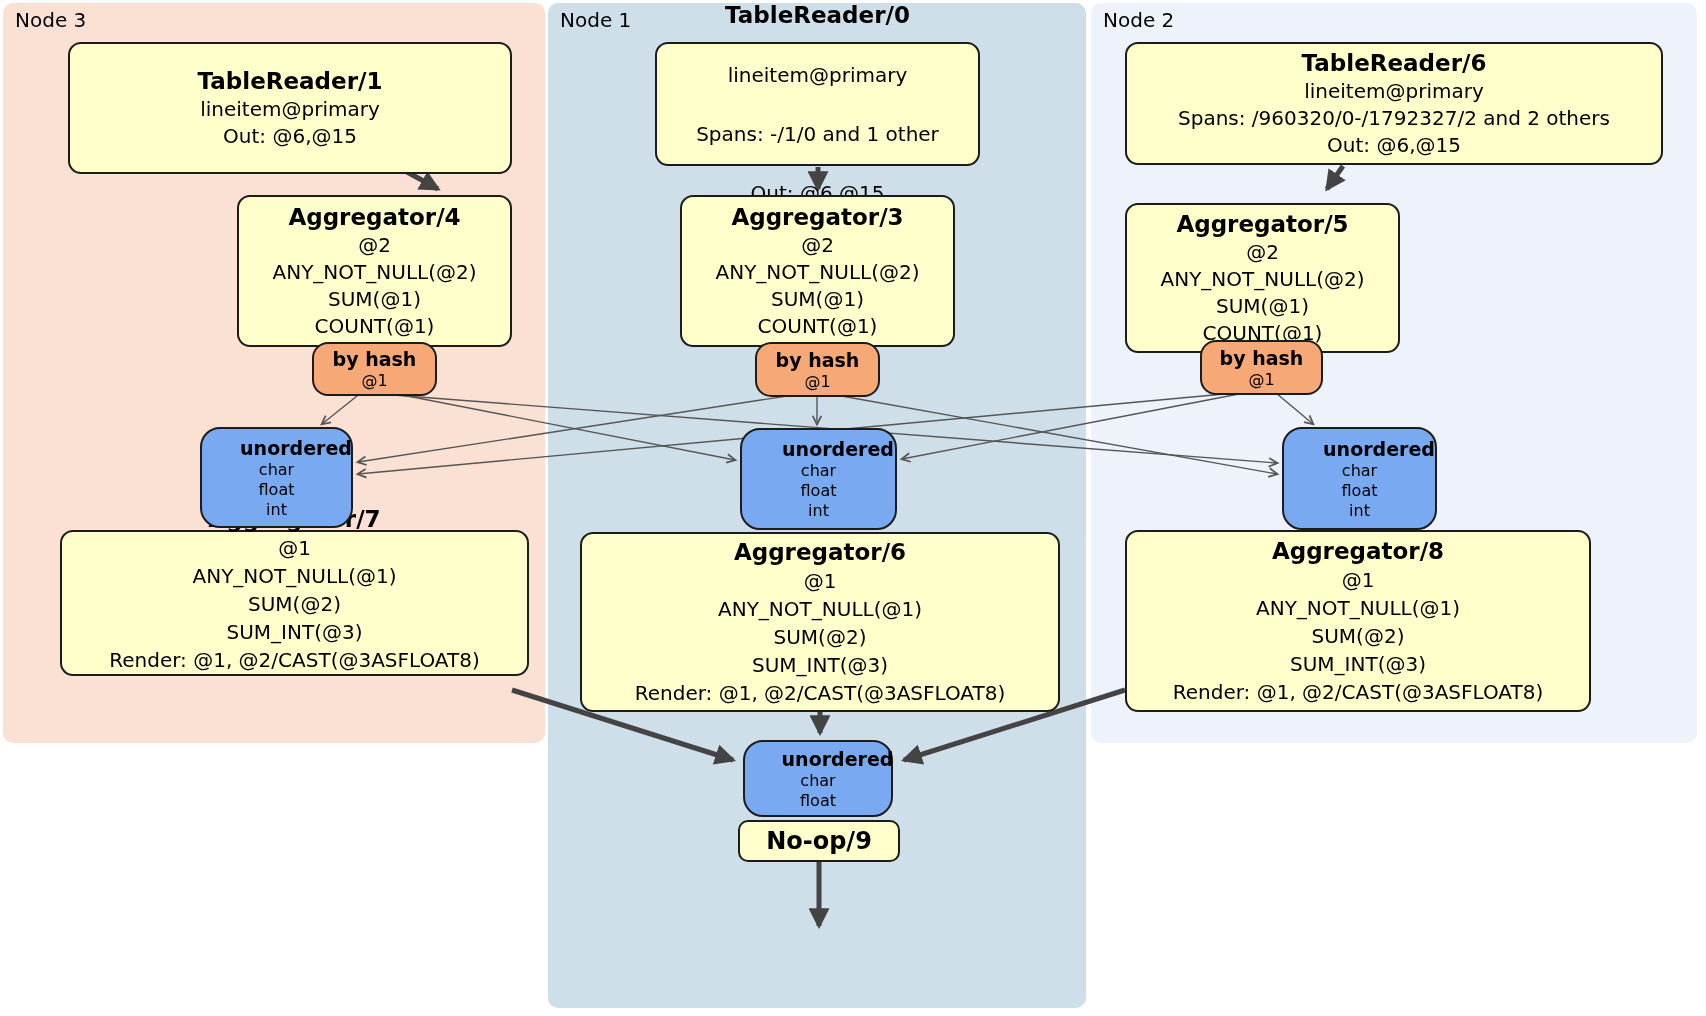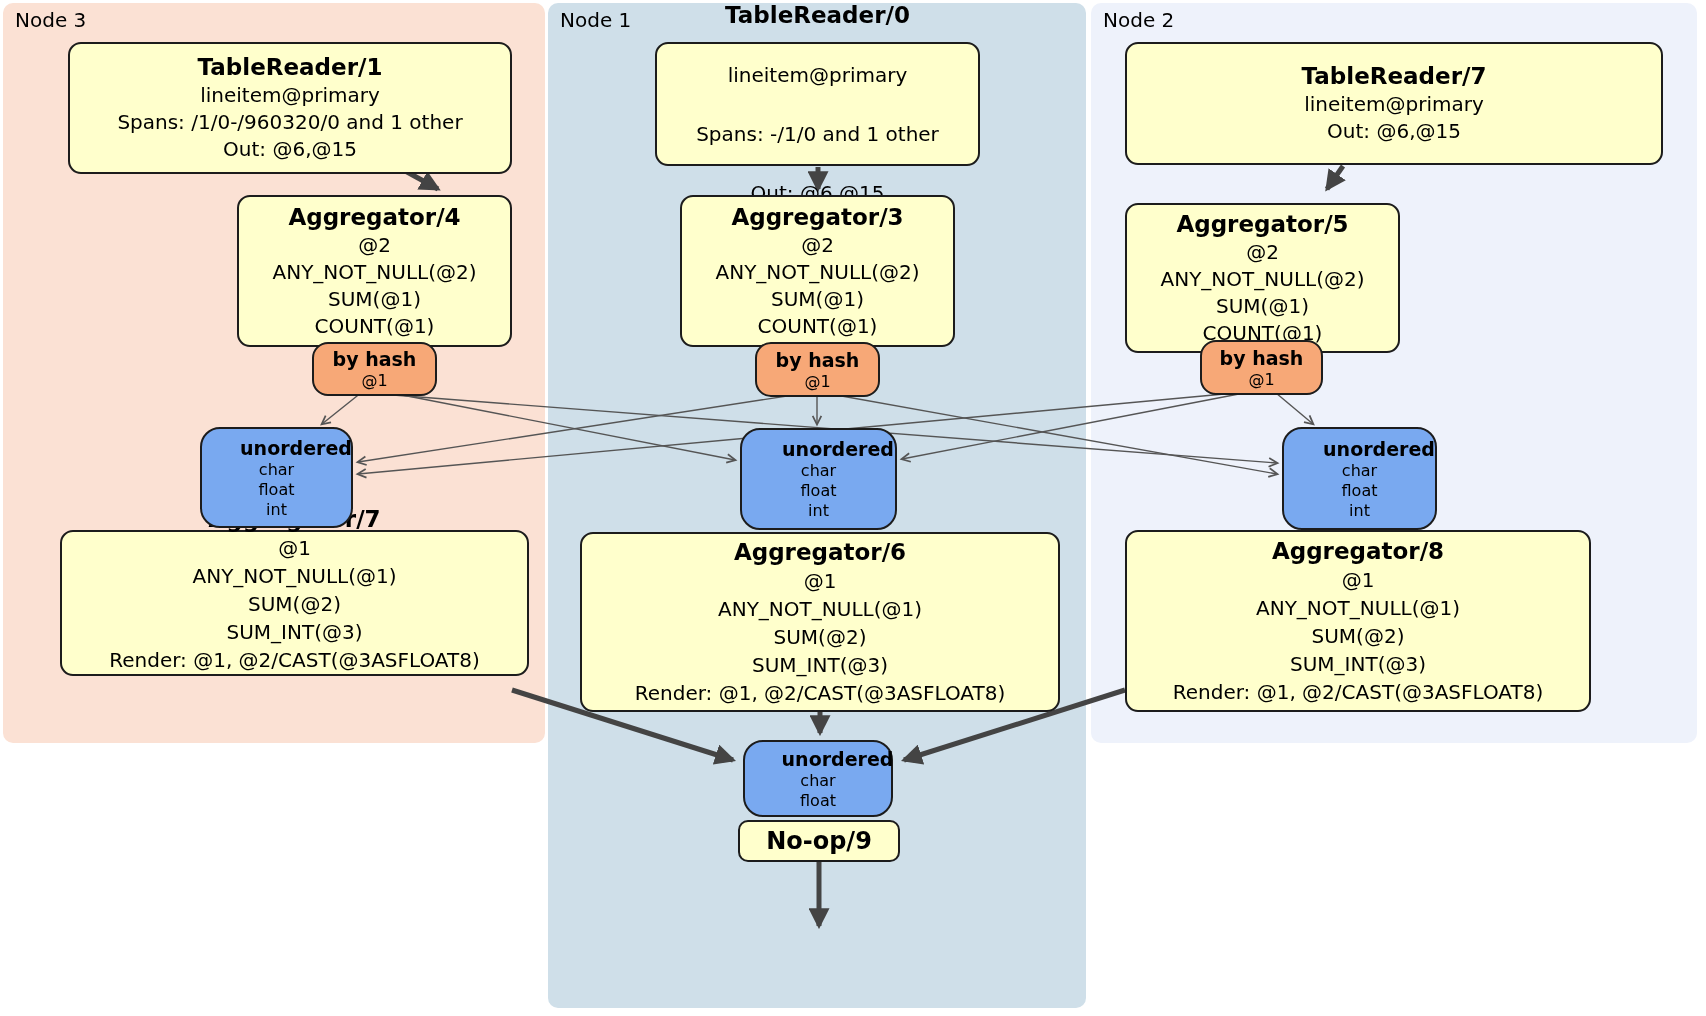--- a/index.html
+++ b/index.html
@@ -69,21 +69,20 @@
       <line x1="512" y1="690" x2="733" y2="760" marker-end="url(#thick)"></line>
       <line x1="820" y1="712" x2="820" y2="733" marker-end="url(#thick)"></line>
       <line x1="1125" y1="690" x2="904" y2="760" marker-end="url(#thick)"></line>
       <line x1="819" y1="862" x2="819" y2="926" marker-end="url(#thick)"></line>
     </g>
   </svg>
 
   <div class="box" style="left:68px;top:42px;width:444px;height:132px;">
     <div class="title">TableReader/1</div>
     <div class="line">lineitem@primary</div>
-    <div class="line">Spans: /1/0-/960320/0 and 1 other</div>
     <div class="line">Out: @6,@15</div>
   </div>
 
   <div class="box" style="left:237px;top:195px;width:275px;height:152px;">
     <div class="title">Aggregator/4</div>
     <div class="line">@2</div>
     <div class="line">ANY_NOT_NULL(@2)</div>
     <div class="line">SUM(@1)</div>
     <div class="line">COUNT(@1)</div>
   </div>
@@ -139,22 +138,23 @@
   <div class="box agg-bottom" style="left:580px;top:532px;width:480px;height:180px;">
     <div class="title">Aggregator/6</div>
     <div class="line">@1</div>
     <div class="line">ANY_NOT_NULL(@1)</div>
     <div class="line">SUM(@2)</div>
     <div class="line">SUM_INT(@3)</div>
     <div class="line">Render: @1, @2/CAST(@3ASFLOAT8)</div>
   </div>
 
   <div class="box" style="left:1125px;top:42px;width:538px;height:123px;">
-    <div class="title">TableReader/7</div>
+    <div class="title">TableReader/6</div>
     <div class="line">lineitem@primary</div>
+    <div class="line">Spans: /960320/0-/1792327/2 and 2 others</div>
     <div class="line">Out: @6,@15</div>
   </div>
 
   <div class="box" style="left:1125px;top:195px;width:275px;height:150px;margin-top:8px;">
     <div class="title">Aggregator/5</div>
     <div class="line">@2</div>
     <div class="line">ANY_NOT_NULL(@2)</div>
     <div class="line">SUM(@1)</div>
     <div class="line">COUNT(@1)</div>
   </div>

